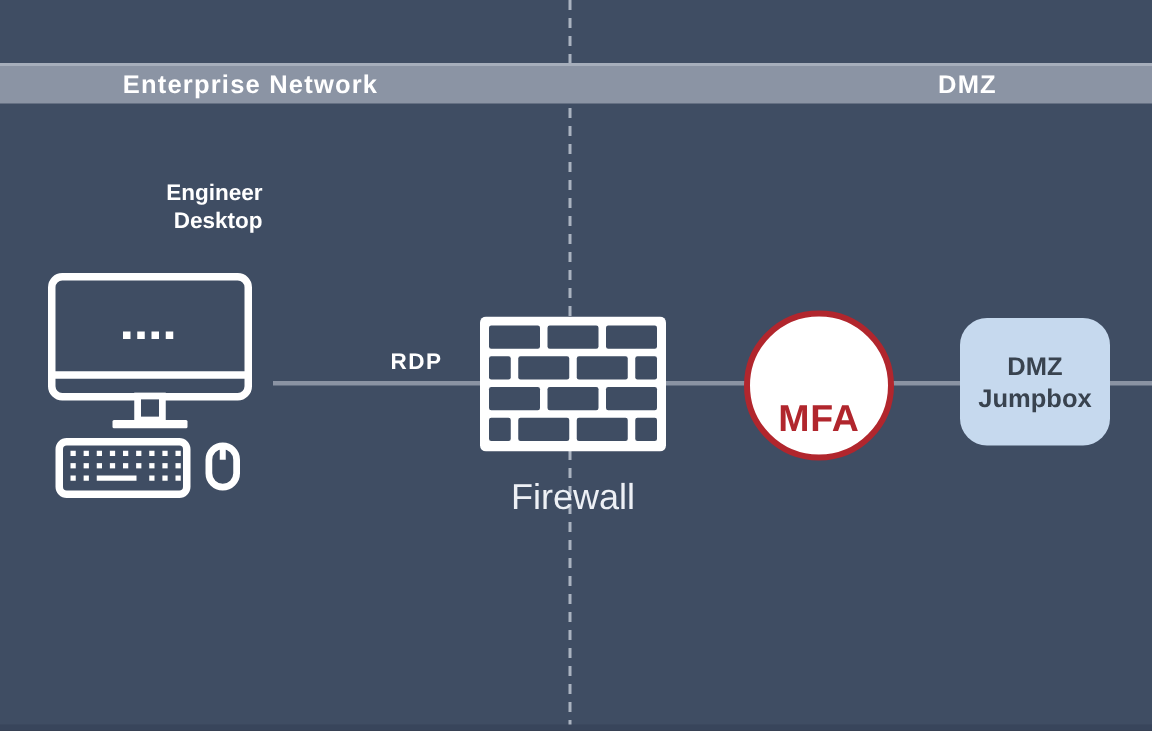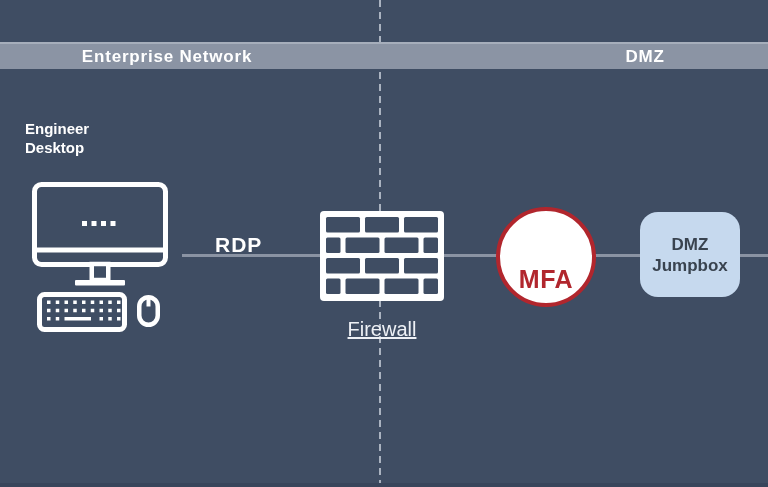--- a/index.html
+++ b/index.html
@@ -52,30 +52,30 @@
   .zone-label.dmz{left:570px;width:150px;}
   
   .conn-line{
     position:absolute;left:182px;top:254px;width:586px;height:3px;
     background:var(--line);
     z-index:1;
   }
   
   .desktop-icon{position:absolute;left:30px;top:180px;z-index:2;}
   .node-label{
-    position:absolute;color:#fff;font-weight:bold;text-align:left;
+    position:absolute;color:#fff;font-weight:bold;text-align:right;
     white-space:pre-line;z-index:3;
   }
   .desktop-label{left:25px;top:119px;width:150px;font-size:15px;line-height:19px;}
-  .rdp-label{left:215px;top:233px;width:80px;font-size:21px;letter-spacing:1px;}
+  .rdp-label{left:215px;top:233px;width:80px;font-size:15px;letter-spacing:1px;}
   
   .firewall-icon{position:absolute;left:320px;top:211px;z-index:2;}
   .firewall-label{
     position:absolute;left:310px;top:318px;width:144px;text-align:center;
-    color:var(--label-soft);font-size:20px;font-weight:normal;z-index:3;text-decoration:underline;
+    color:var(--label-soft);font-size:24px;font-weight:normal;z-index:3;
   }
   
   .mfa-badge{
     position:absolute;left:496px;top:207px;width:100px;height:100px;
     box-sizing:border-box;border:4px solid var(--mfa-red);border-radius:50%;
     background:#fff;display:flex;align-items:center;justify-content:center;
     z-index:2;
   }
   .mfa-text{
     color:var(--mfa-red);font-size:25px;font-weight:bold;letter-spacing:.5px;margin-top:44px;

